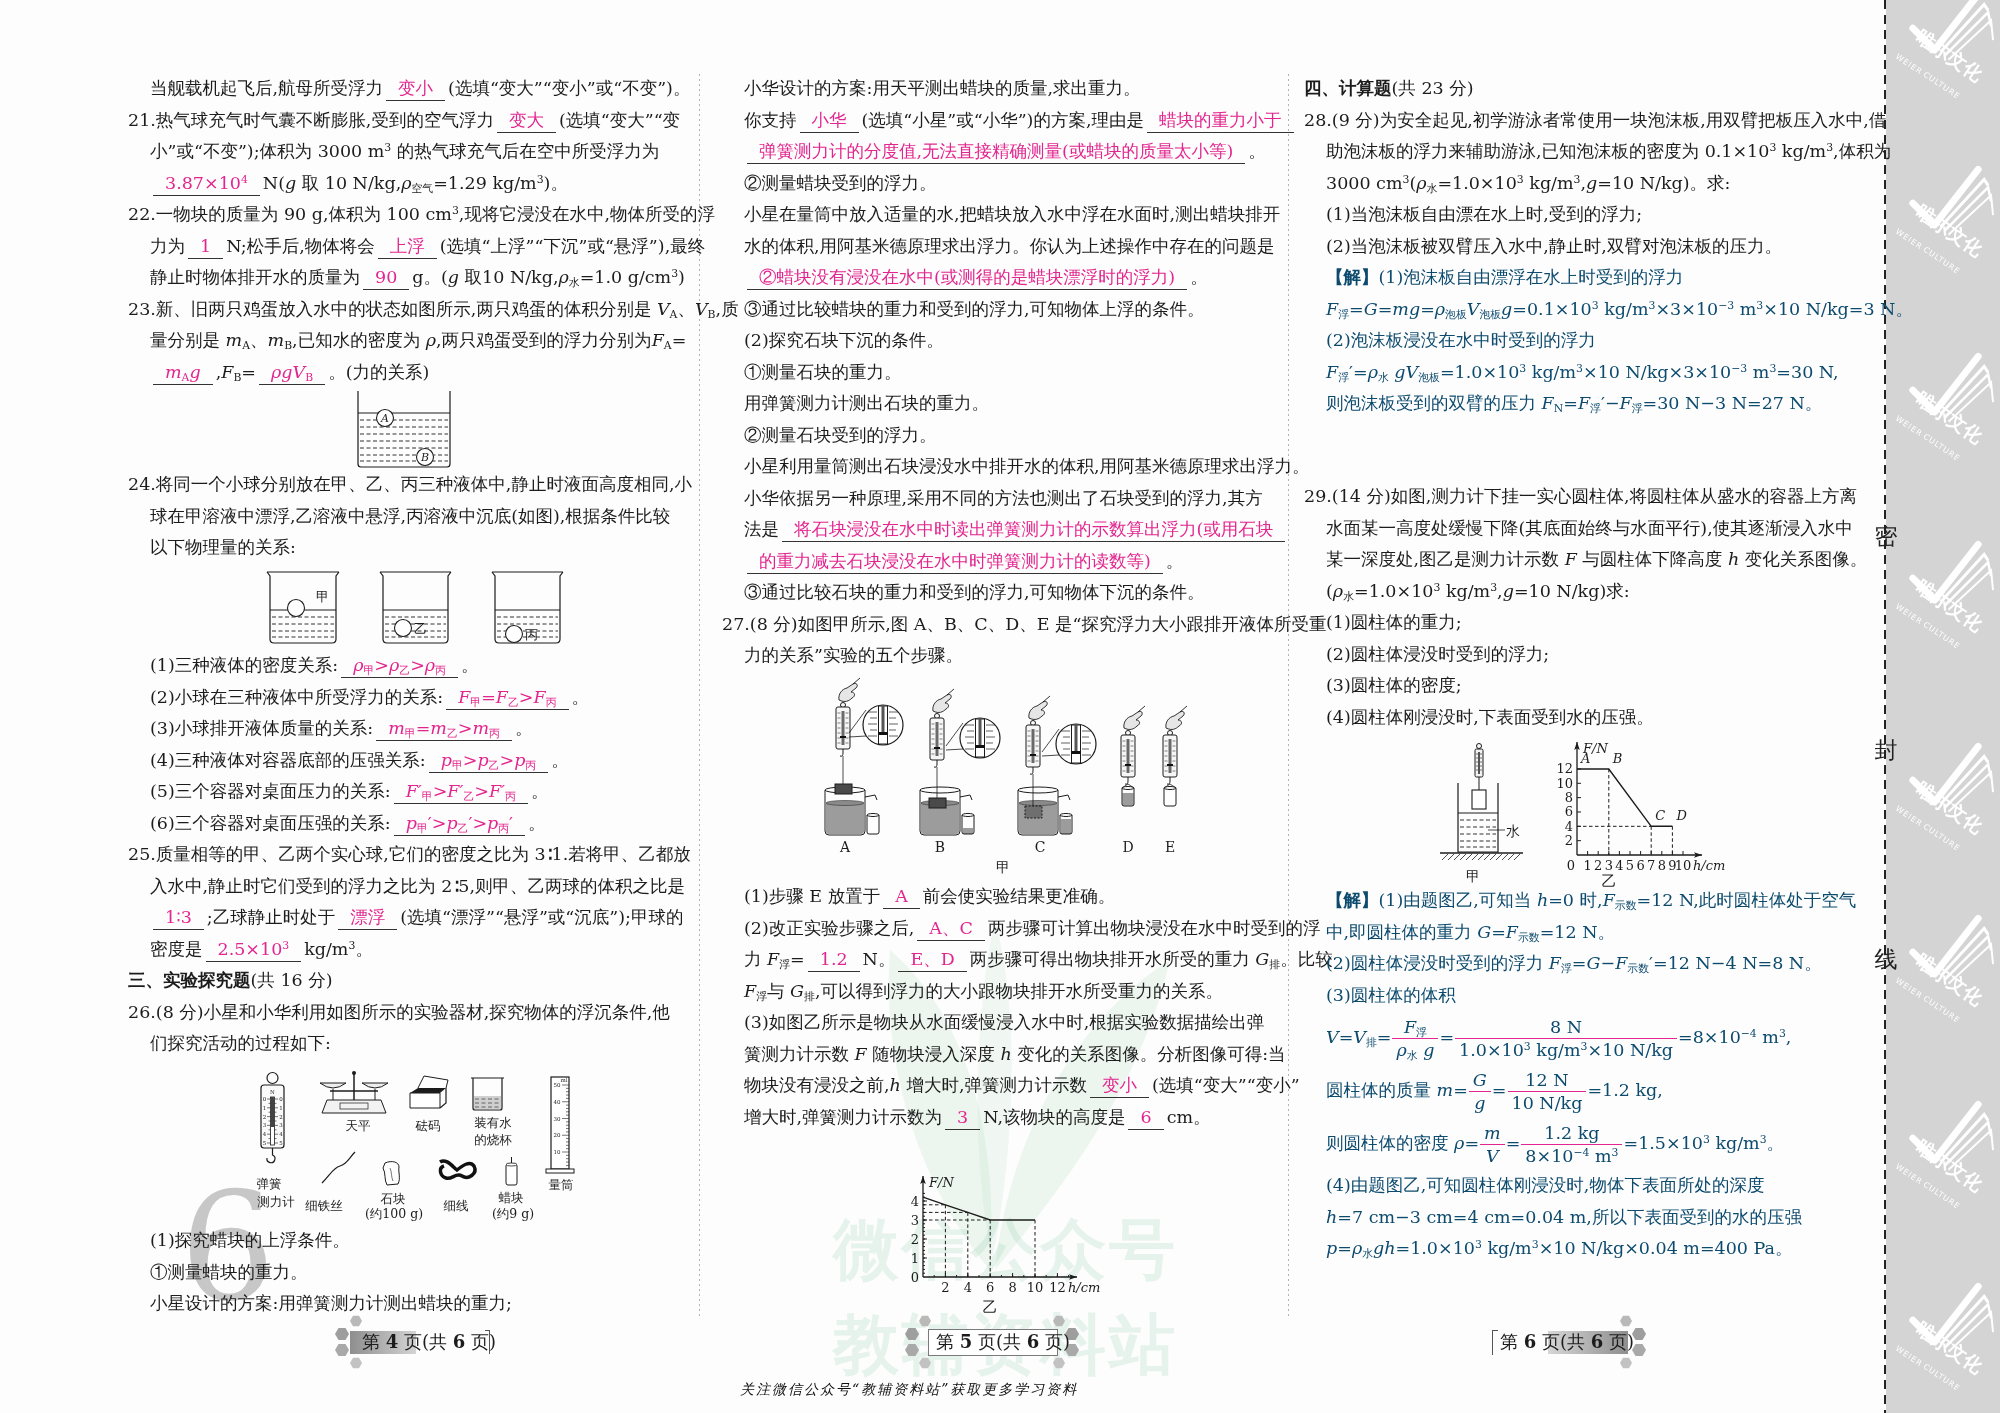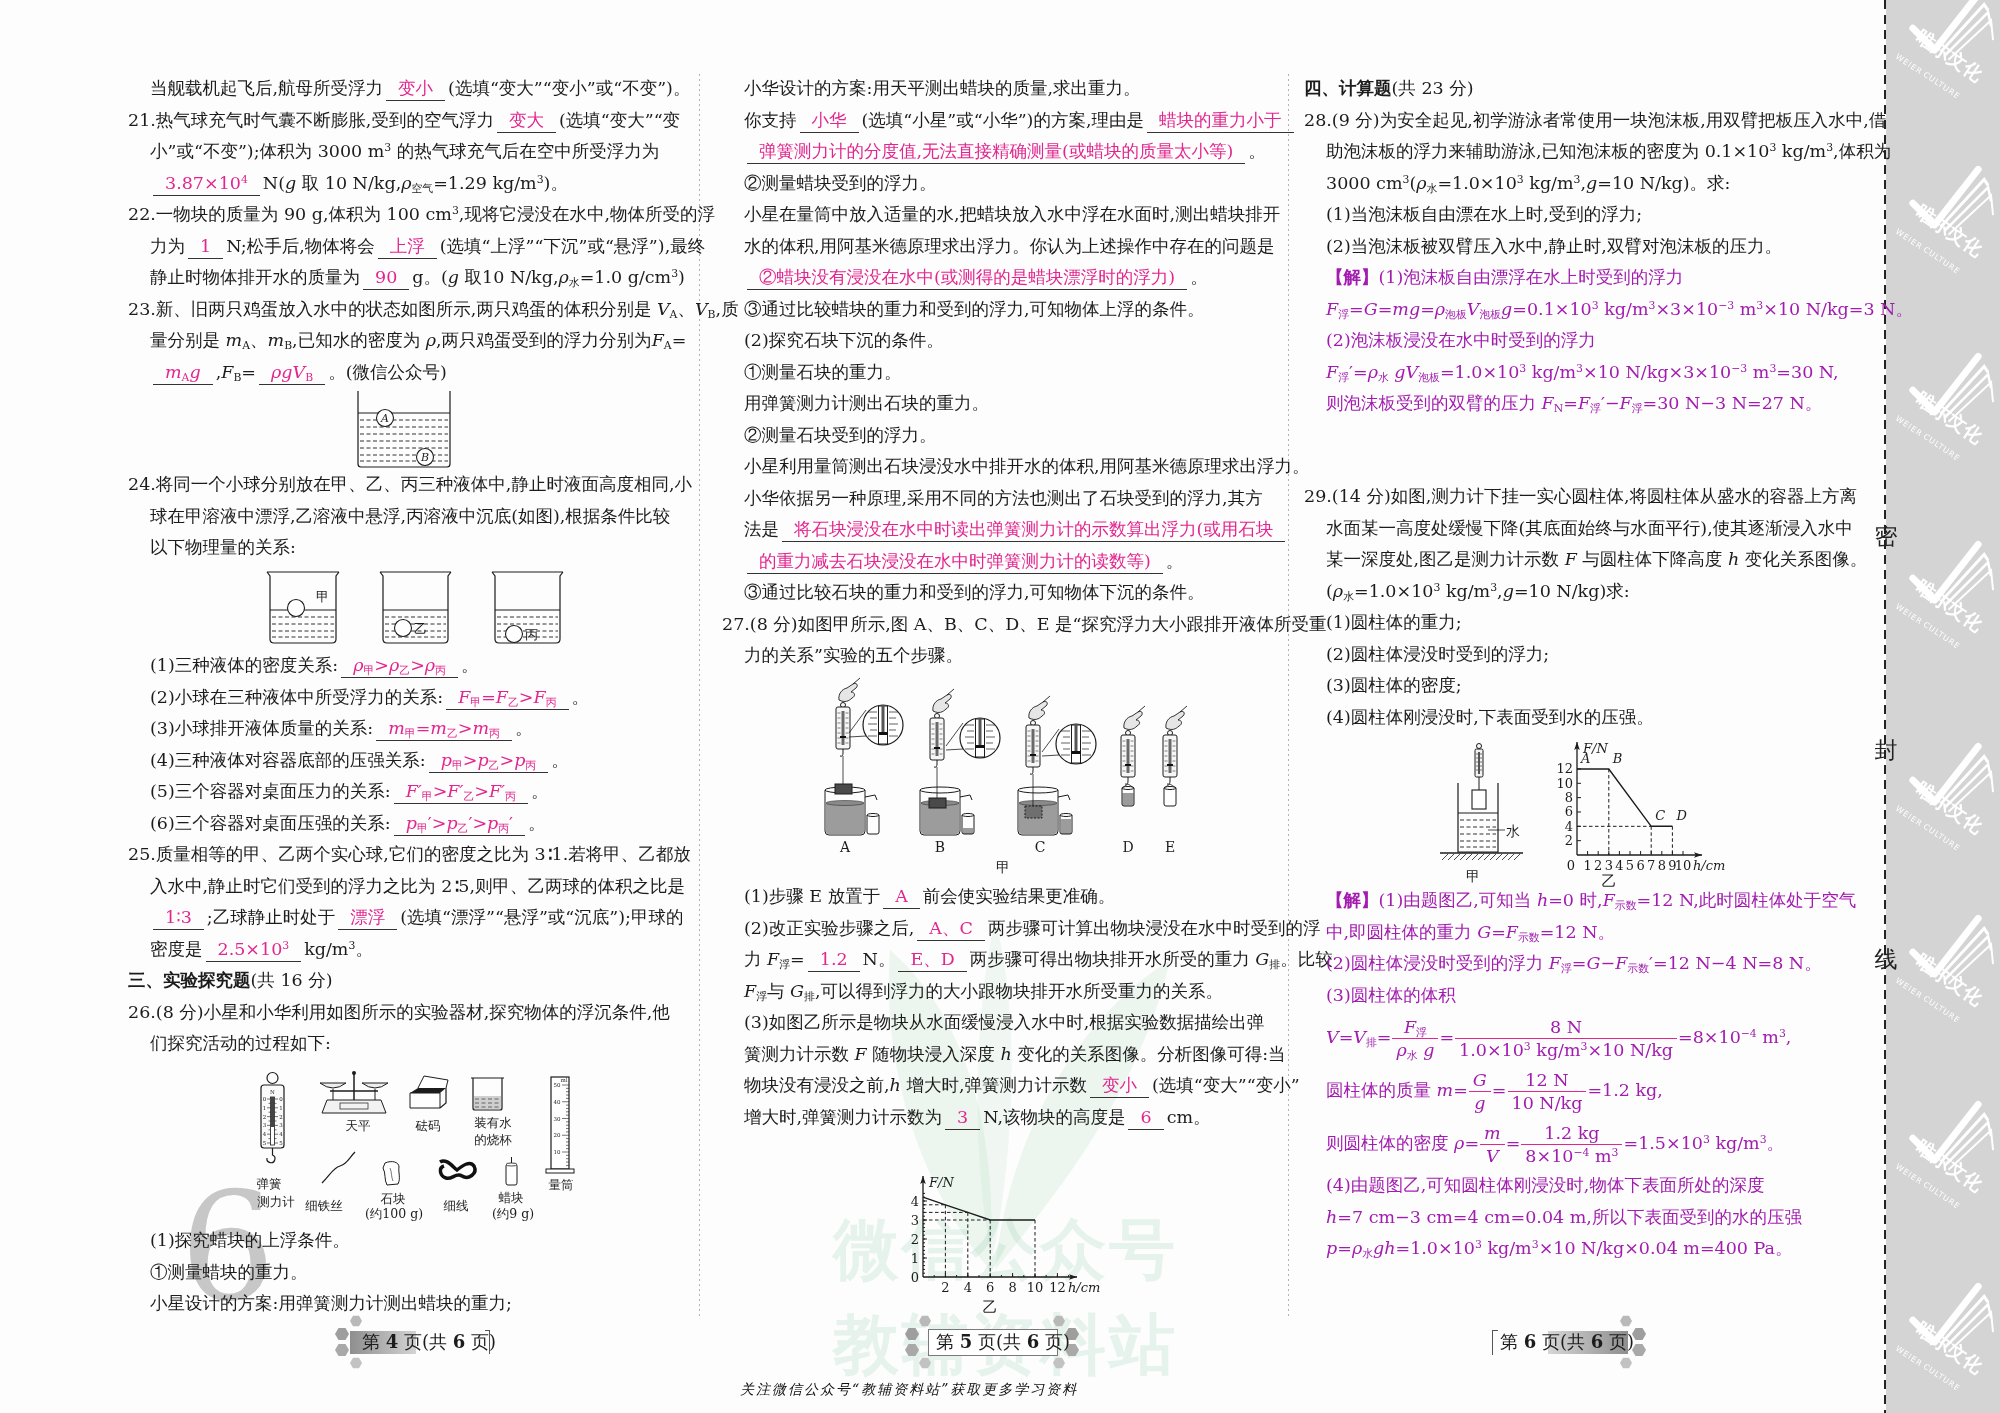--- a/index.html
+++ b/index.html
@@ -6,21 +6,21 @@
 html,body{margin:0;padding:0;}
 body{width:2000px;height:1413px;position:relative;overflow:hidden;background:#fdfdfd;font-family:"DejaVu Serif","Liberation Serif",serif;color:#1c1c1c;}
 .abs{position:absolute;}
 .col{position:absolute;top:73px;z-index:3;}
 #col-left{left:128px;width:565px;}
 #col-mid{left:722px;width:560px;}
 #col-right{left:1304px;width:578px;}
 .line{height:31.5px;line-height:31.5px;font-size:17.5px;white-space:nowrap;}
 .line.ind{padding-left:22px;}
 .line b{font-weight:bold;}
-.line.sol{color:#a21caf;}
+.line.sol{color:#0c4a6e;}
 .line.frac-line{height:53px;line-height:53px;}
 .line i{font-style:italic;}
 sub,sup{font-size:0.62em;line-height:0;}
 sub{vertical-align:-0.3em;}
 sup{vertical-align:0.6em;}
 .ans{display:inline-block;color:#e3258f;border-bottom:1.2px solid #333;padding:0 12px;line-height:23px;margin:0 3px;}
 .frac{display:inline-block;vertical-align:middle;text-align:center;line-height:22px;margin:0 1px;}
 .frac .num{display:block;border-bottom:1.2px solid #e3258f;padding:0 4px;}
 .frac .den{display:block;padding:0 4px;}
 .sp{width:1px;}
@@ -89,21 +89,21 @@
 <div id="col-left" class="col">
     <div class="line ind"><span>当舰载机起飞后,航母所受浮力</span><span class="ans">变小</span><span>(选填“变大”“变小”或“不变”)。</span></div>
     <div class="line q"><span>21.热气球充气时气囊不断膨胀,受到的空气浮力</span><span class="ans">变大</span><span>(选填“变大”“变</span></div>
     <div class="line ind"><span>小”或“不变”);体积为 3000 m</span><sup>3</sup><span> 的热气球充气后在空中所受浮力为</span></div>
     <div class="line ind"><span class="ans"><span>3.87×10</span><sup>4</sup></span><span>N(</span><i>g</i><span> 取 10 N/kg,</span><i>ρ</i><sub>空气</sub><span>=1.29 kg/m</span><sup>3</sup><span>)。</span></div>
     <div class="line q"><span>22.一物块的质量为 90 g,体积为 100 cm</span><sup>3</sup><span>,现将它浸没在水中,物体所受的浮</span></div>
     <div class="line ind"><span>力为</span><span class="ans">1</span><span>N;松手后,物体将会</span><span class="ans">上浮</span><span>(选填“上浮”“下沉”或“悬浮”),最终</span></div>
     <div class="line ind"><span>静止时物体排开水的质量为</span><span class="ans">90</span><span>g。(</span><i>g</i><span> 取10 N/kg,</span><i>ρ</i><sub>水</sub><span>=1.0 g/cm</span><sup>3</sup><span>)</span></div>
     <div class="line q"><span>23.新、旧两只鸡蛋放入水中的状态如图所示,两只鸡蛋的体积分别是 </span><i>V</i><sub>A</sub><span>、</span><i>V</i><sub>B</sub><span>,质</span></div>
     <div class="line ind"><span>量分别是 </span><i>m</i><sub>A</sub><span>、</span><i>m</i><sub>B</sub><span>,已知水的密度为 </span><i>ρ</i><span>,两只鸡蛋受到的浮力分别为</span><i>F</i><sub>A</sub><span>=</span></div>
-    <div class="line ind"><span class="ans"><i>m</i><sub>A</sub><i>g</i></span><span>,</span><i>F</i><sub>B</sub><span>=</span><span class="ans"><i>ρgV</i><sub>B</sub></span><span>。(微信公众号)</span></div>
+    <div class="line ind"><span class="ans"><i>m</i><sub>A</sub><i>g</i></span><span>,</span><i>F</i><sub>B</sub><span>=</span><span class="ans"><i>ρgV</i><sub>B</sub></span><span>。(力的关系)</span></div>
     <div class="sp sp-q23"></div>
     <div class="line q"><span>24.将同一个小球分别放在甲、乙、丙三种液体中,静止时液面高度相同,小</span></div>
     <div class="line ind"><span>球在甲溶液中漂浮,乙溶液中悬浮,丙溶液中沉底(如图),根据条件比较</span></div>
     <div class="line ind"><span>以下物理量的关系:</span></div>
     <div class="sp sp-q24"></div>
     <div class="line ind"><span>(1)三种液体的密度关系:</span><span class="ans"><i>ρ</i><sub>甲</sub><span>&gt;</span><i>ρ</i><sub>乙</sub><span>&gt;</span><i>ρ</i><sub>丙</sub></span><span>。</span></div>
     <div class="line ind"><span>(2)小球在三种液体中所受浮力的关系:</span><span class="ans"><i>F</i><sub>甲</sub><span>=</span><i>F</i><sub>乙</sub><span>&gt;</span><i>F</i><sub>丙</sub></span><span>。</span></div>
     <div class="line ind"><span>(3)小球排开液体质量的关系:</span><span class="ans"><i>m</i><sub>甲</sub><span>=</span><i>m</i><sub>乙</sub><span>&gt;</span><i>m</i><sub>丙</sub></span><span>。</span></div>
     <div class="line ind"><span>(4)三种液体对容器底部的压强关系:</span><span class="ans"><i>p</i><sub>甲</sub><span>&gt;</span><i>p</i><sub>乙</sub><span>&gt;</span><i>p</i><sub>丙</sub></span><span>。</span></div>
     <div class="line ind"><span>(5)三个容器对桌面压力的关系:</span><span class="ans"><i>F′</i><sub>甲</sub><span>&gt;</span><i>F′</i><sub>乙</sub><span>&gt;</span><i>F′</i><sub>丙</sub></span><span>。</span></div>

